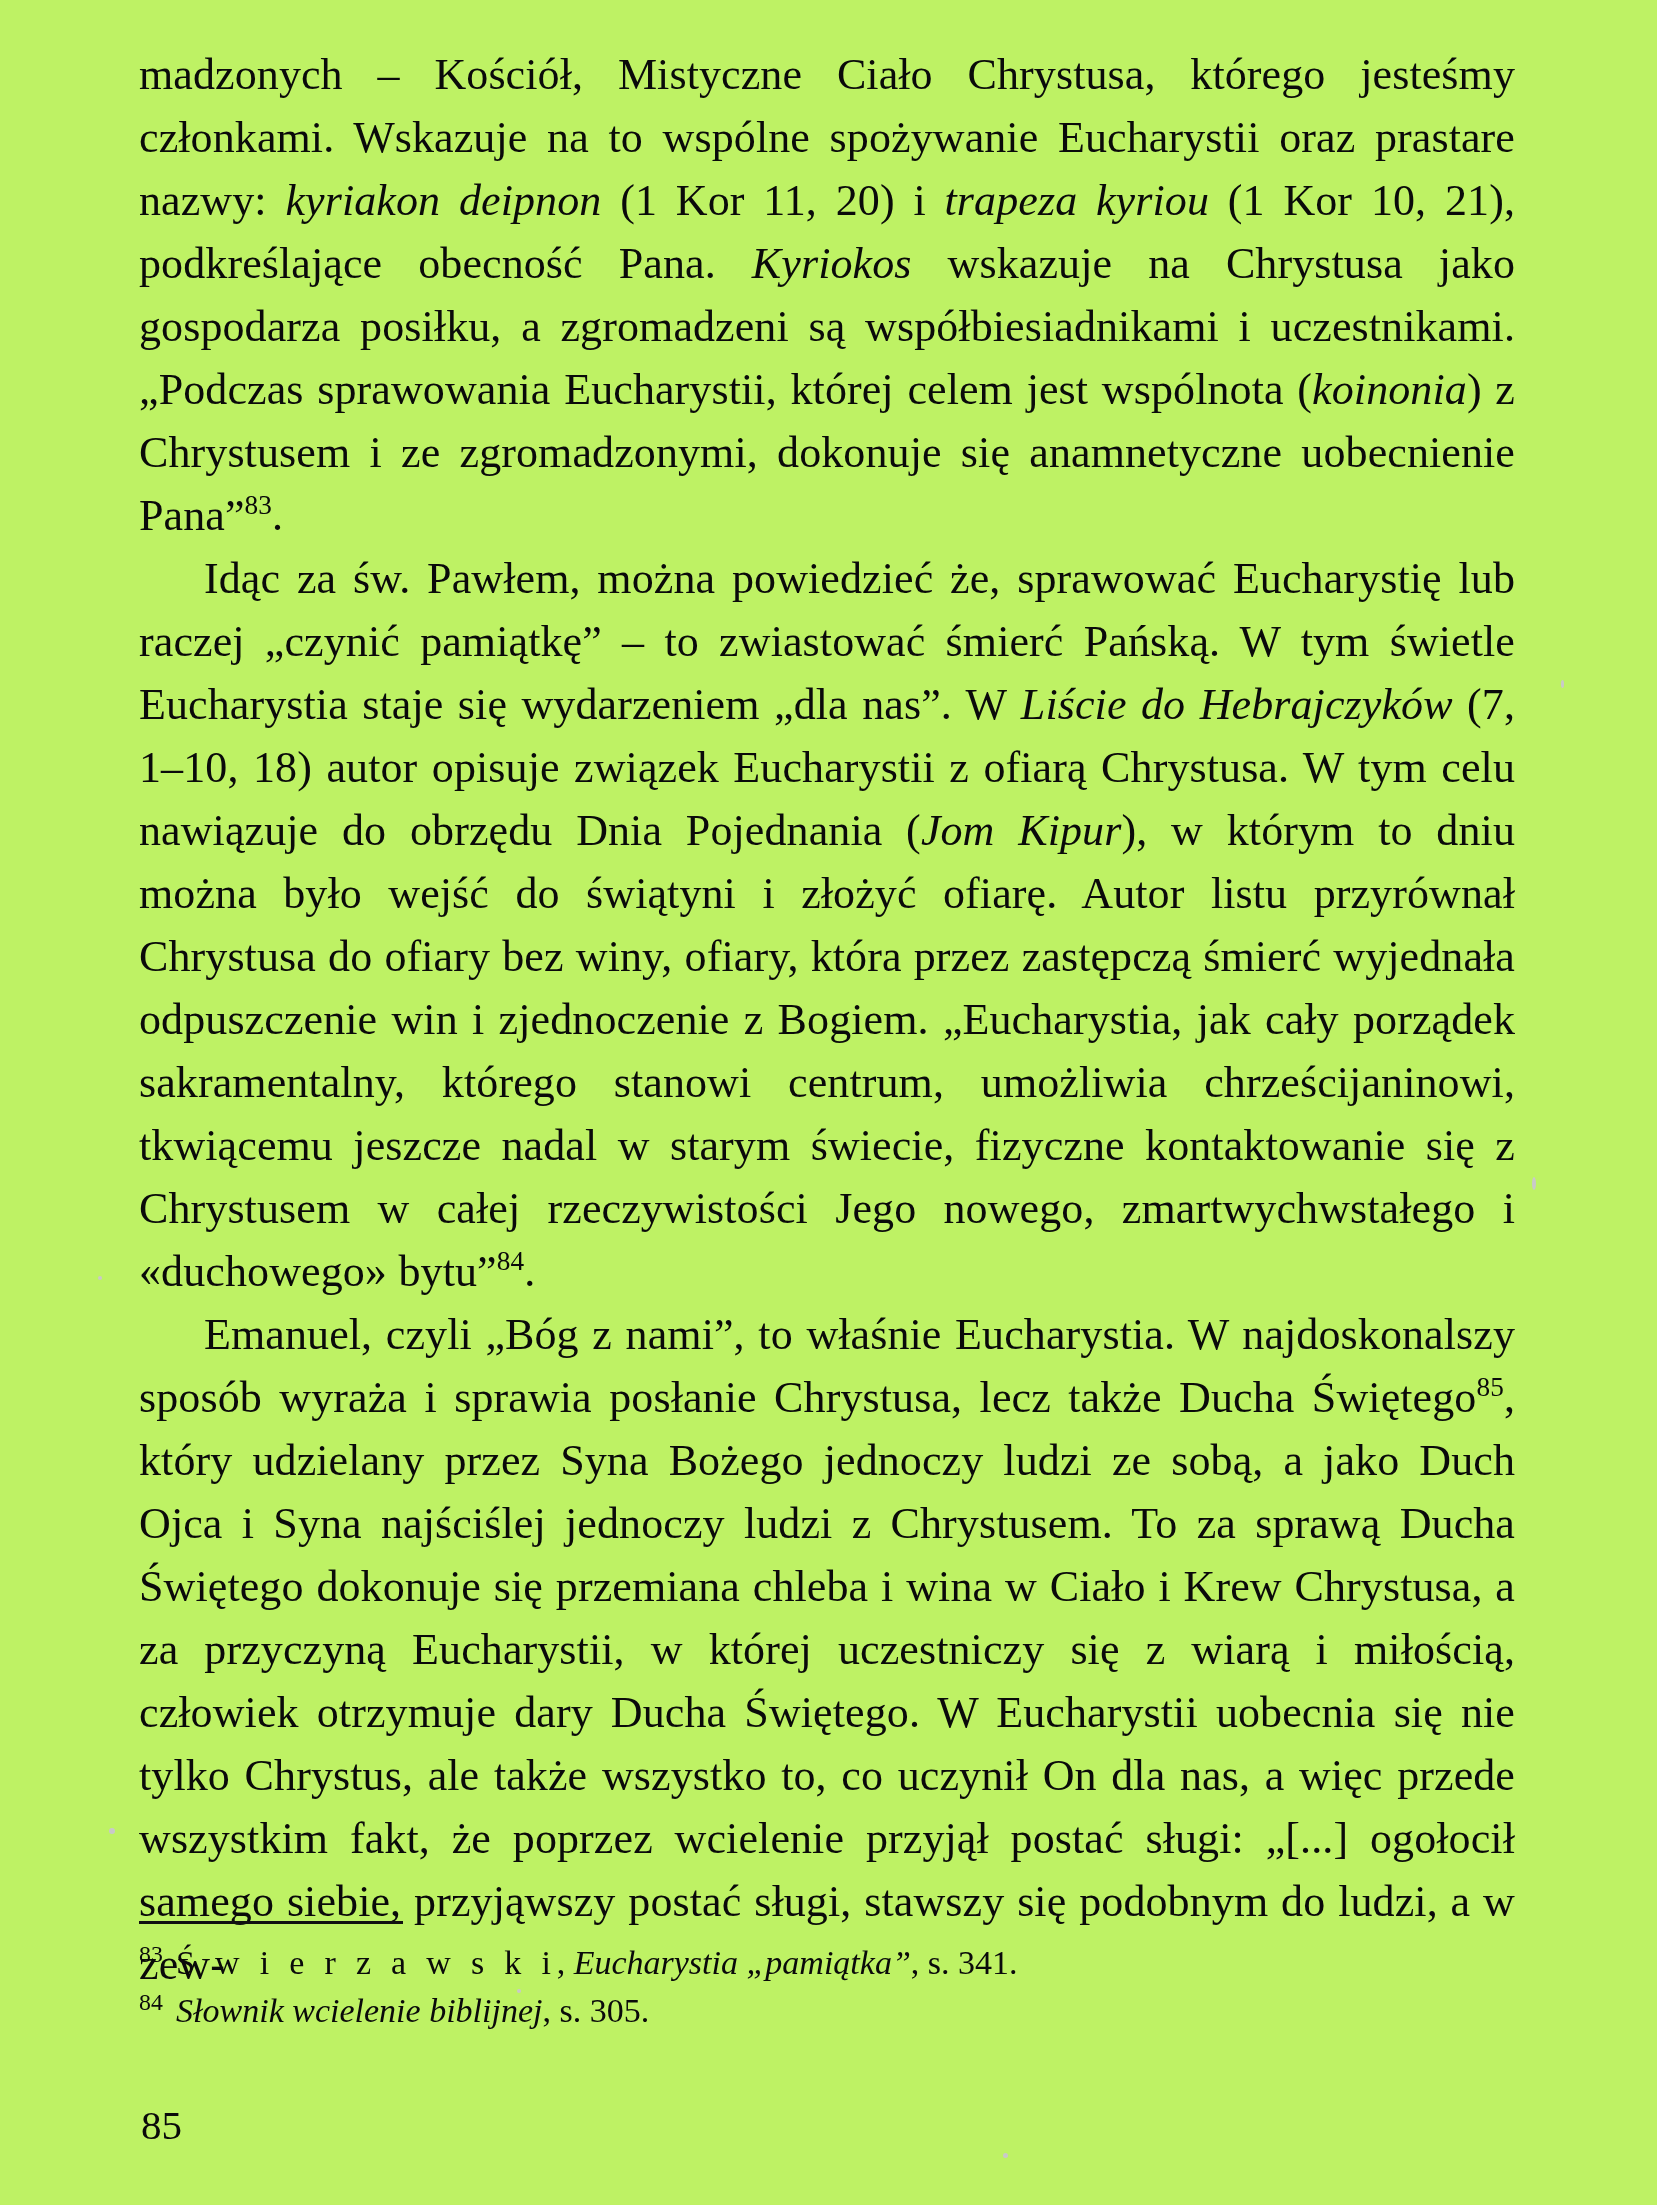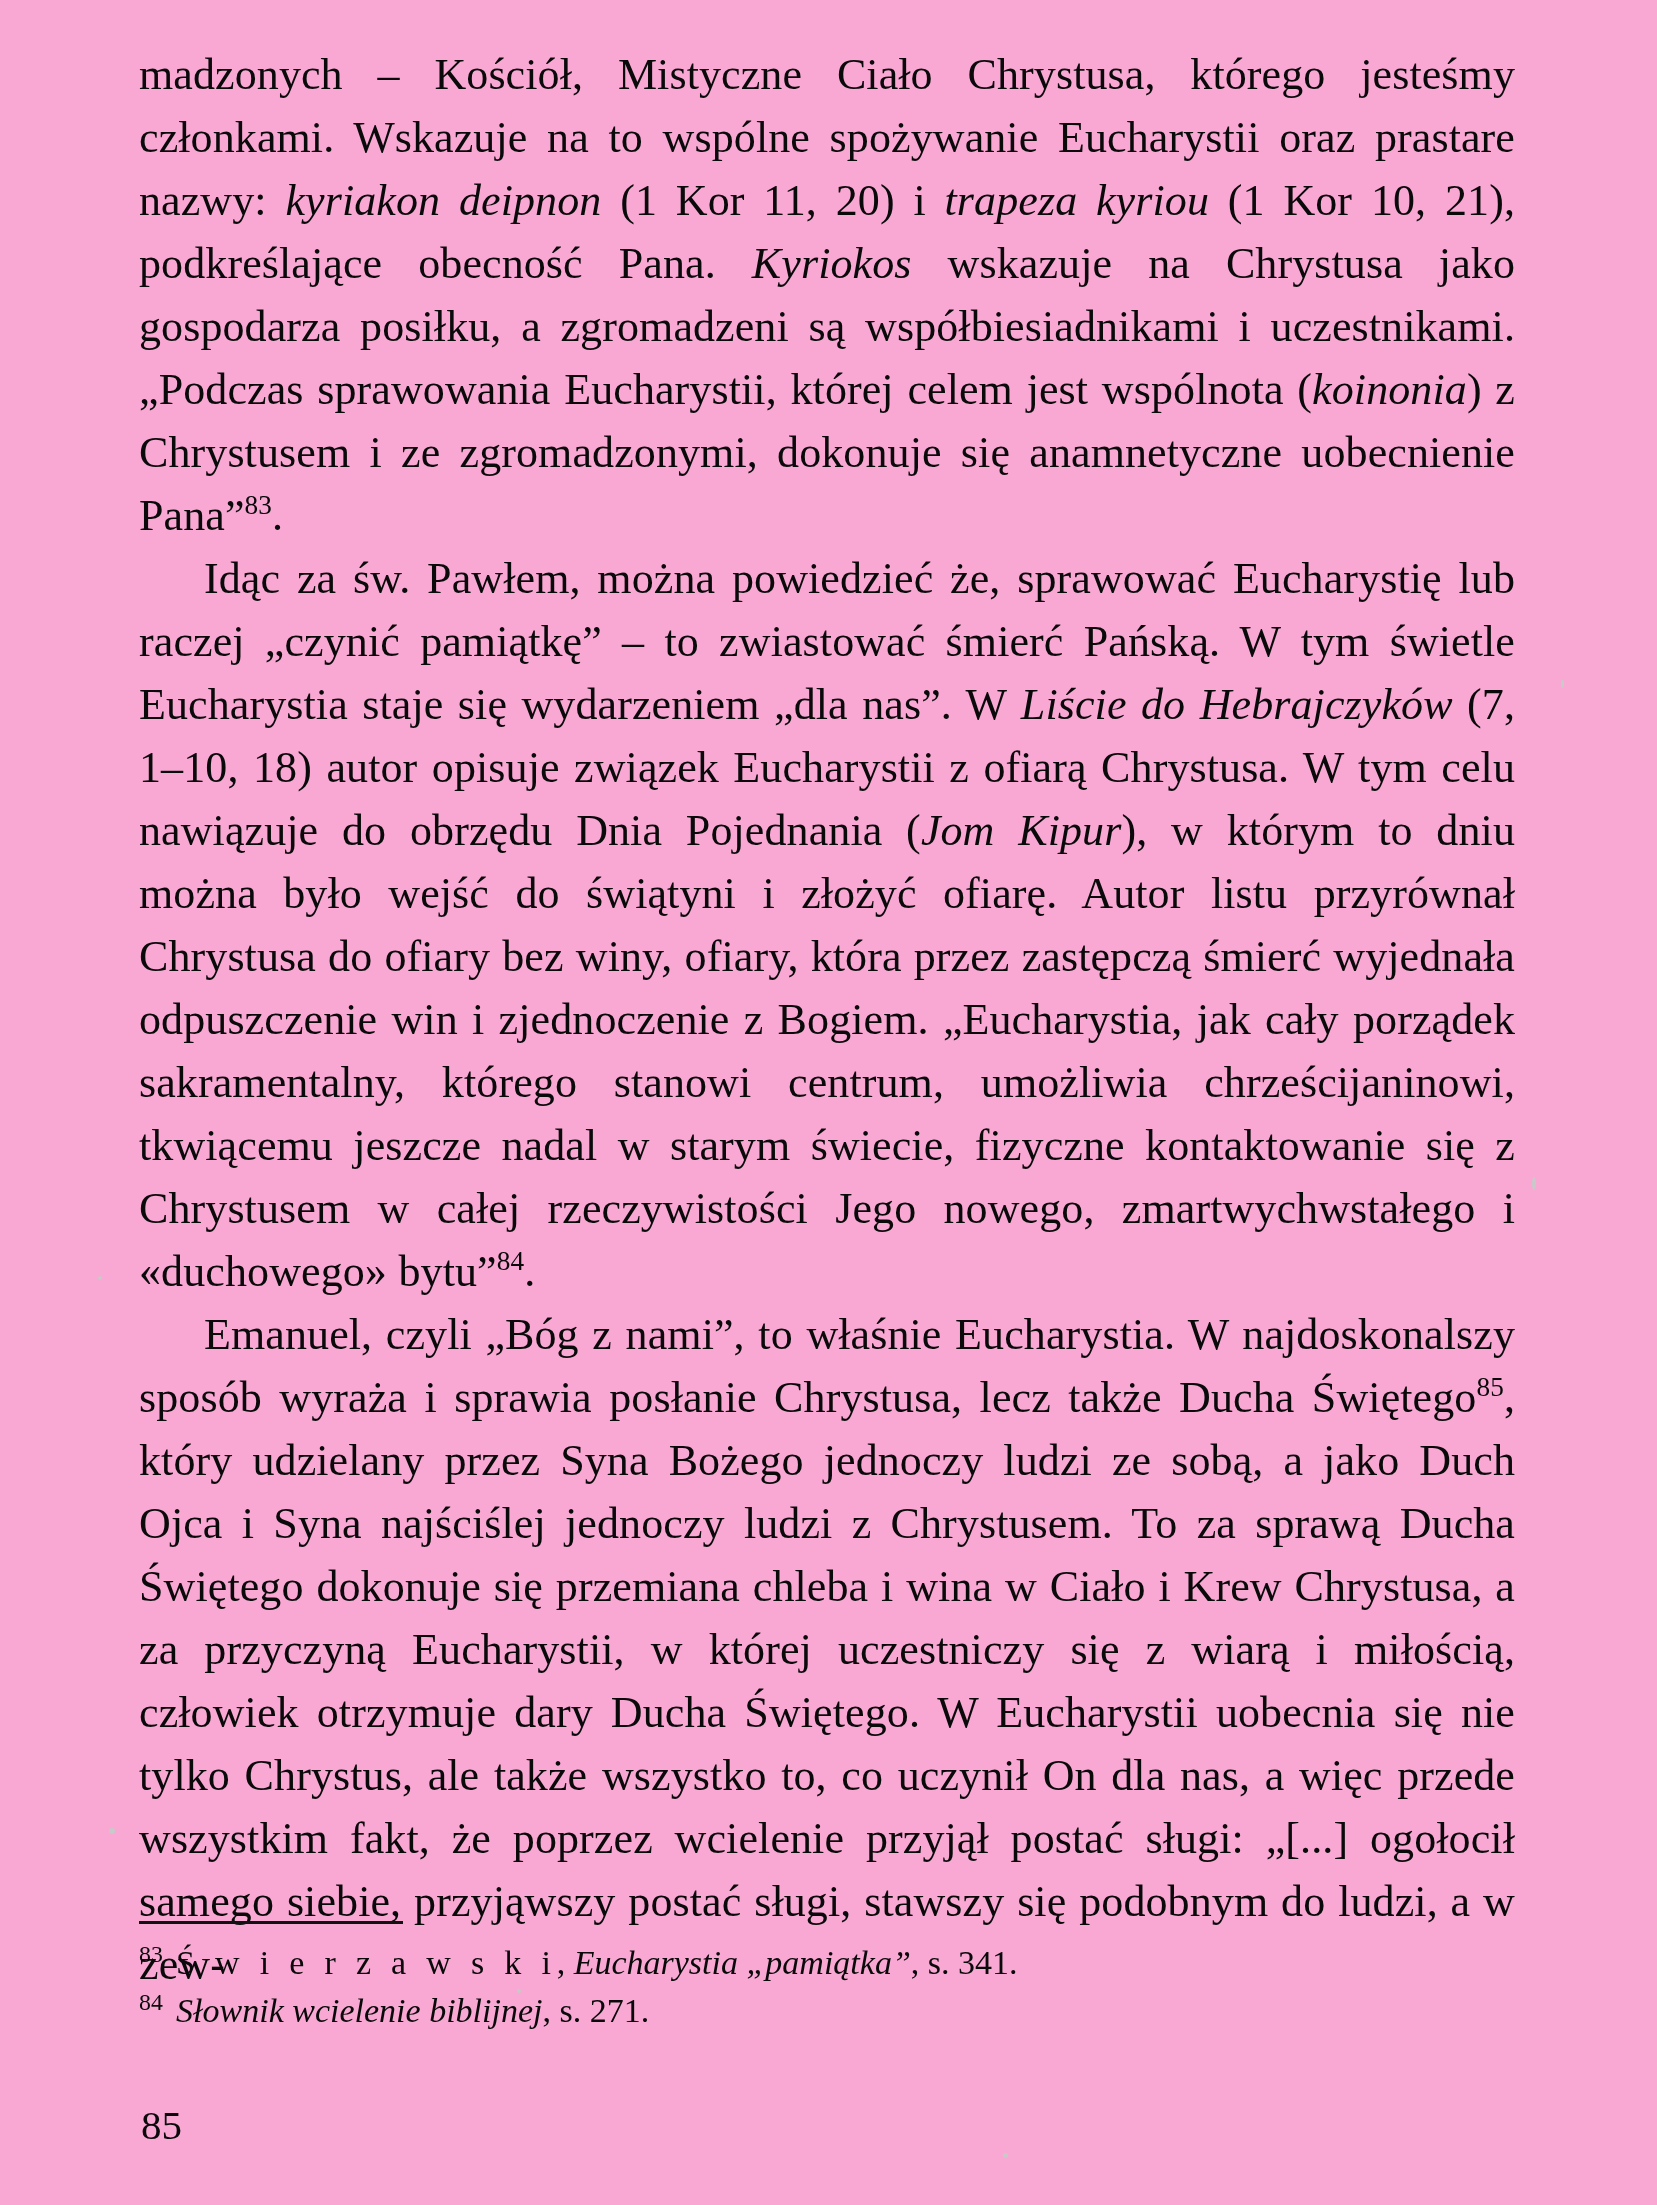--- a/index.html
+++ b/index.html
@@ -8,21 +8,21 @@
     background: #ffffff;
   }
   body {
     font-family: "Liberation Serif", "DejaVu Serif", serif;
     color: #0a0a0a;
   }
   .page {
     position: relative;
     width: 1657px;
     height: 2205px;
-    background: #f9a8d4;
+    background: #bef264;
     box-sizing: border-box;
     overflow: hidden;
   }
   
   .speckle {
     position: absolute;
     background: #c9c9c9;
     border-radius: 50%;
     pointer-events: none;
   }
@@ -96,21 +96,21 @@
 
   <div class="textblock">
     <p class="body" id="para-0"><span>madzonych – Kościół, Mistyczne Ciało Chrystusa, którego jesteśmy członkami. Wskazuje na to wspólne spożywanie Eucharystii oraz prastare nazwy: </span><span class="it">kyriakon deipnon</span><span> (1 Kor 11, 20) i </span><span class="it">trapeza kyriou</span><span> (1 Kor 10, 21), podkreślające obecność Pana. </span><span class="it">Kyriokos</span><span> wskazuje na Chrystusa jako gospodarza posiłku, a zgromadzeni są współbiesiadnikami i uczestnikami. „Podczas sprawowania Eucharystii, której celem jest wspólnota (</span><span class="it">koinonia</span><span>) z Chrystusem i ze zgromadzonymi, dokonuje się anamnetyczne uobecnienie Pana”</span><sup class="fn">83</sup><span>.</span></p>
     <p class="body indent" id="para-1"><span>Idąc za św. Pawłem, można powiedzieć że, sprawować Eucharystię lub raczej „czynić pamiątkę” – to zwiastować śmierć Pańską. W tym świetle Eucharystia staje się wydarzeniem „dla nas”. W </span><span class="it">Liście do Hebrajczyków</span><span> (7, 1–10, 18) autor opisuje związek Eucharystii z ofiarą Chrystusa. W tym celu nawiązuje do obrzędu Dnia Pojednania (</span><span class="it">Jom Kipur</span><span>), w którym to dniu można było wejść do świątyni i złożyć ofiarę. Autor listu przyrównał Chrystusa do ofiary bez winy, ofiary, która przez zastępczą śmierć wyjednała odpuszczenie win i zjednoczenie z Bogiem. „Eucharystia, jak cały porządek sakramentalny, którego stanowi centrum, umożliwia chrześcijaninowi, tkwiącemu jeszcze nadal w starym świecie, fizyczne kontaktowanie się z Chrystusem w całej rzeczywistości Jego nowego, zmartwychwstałego i «duchowego» bytu”</span><sup class="fn">84</sup><span>.</span></p>
     <p class="body indent" id="para-2"><span>Emanuel, czyli „Bóg z nami”, to właśnie Eucharystia. W najdoskonalszy sposób wyraża i sprawia posłanie Chrystusa, lecz także Ducha Świętego</span><sup class="fn">85</sup><span>, który udzielany przez Syna Bożego jednoczy ludzi ze sobą, a jako Duch Ojca i Syna najściślej jednoczy ludzi z Chrystusem. To za sprawą Ducha Świętego dokonuje się przemiana chleba i wina w Ciało i Krew Chrystusa, a za przyczyną Eucharystii, w której uczestniczy się z wiarą i miłością, człowiek otrzymuje dary Ducha Świętego. W Eucharystii uobecnia się nie tylko Chrystus, ale także wszystko to, co uczynił On dla nas, a więc przede wszystkim fakt, że poprzez wcielenie przyjął postać sługi: „[...] ogołocił samego siebie, przyjąwszy postać sługi, stawszy się podobnym do ludzi, a w zew-</span></p>
   </div>
 
   <div class="footnote-area">
     <div class="fn-rule"></div>
     <p class="fn-line" id="fn-0"><sup class="fn-num">83</sup><span class="spaced">Ś w i e r z a w s k i</span><span>, </span><span class="it">Eucharystia „pamiątka”</span><span>, s. 341.</span></p>
-    <p class="fn-line" id="fn-1"><sup class="fn-num">84</sup><span class="it">Słownik wcielenie biblijnej</span><span>, s. 271.</span></p>
+    <p class="fn-line" id="fn-1"><sup class="fn-num">84</sup><span class="it">Słownik wcielenie biblijnej</span><span>, s. 305.</span></p>
   </div>
 
   <div class="pagenum">85</div>
 
 <div class="speckle" style="left: 1532px; top: 1177px; width: 4.1px; height: 13.3px;"></div>
     <div class="speckle" style="left: 109px; top: 1828px; width: 5.8px; height: 5.8px;"></div>
     <div class="speckle" style="left: 98px; top: 1276px; width: 4.1px; height: 4.1px;"></div>
     <div class="speckle" style="left: 1003px; top: 2153px; width: 5px; height: 5px;"></div>
     <div class="speckle" style="left: 517px; top: 1989px; width: 4.1px; height: 4.1px;"></div>
     <div class="speckle" style="left: 1561px; top: 680px; width: 3.3px; height: 8.3px;"></div>

